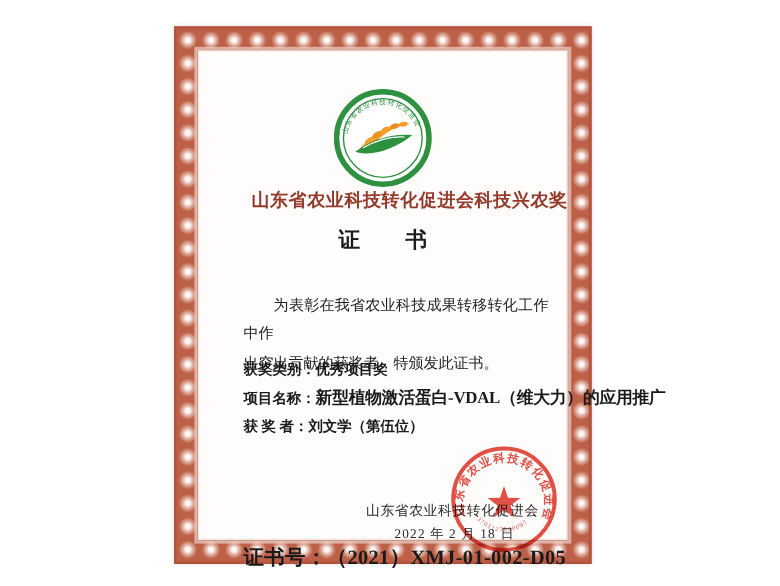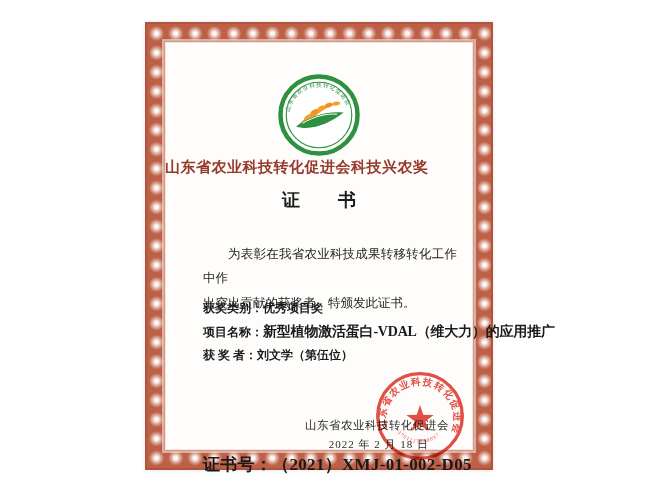--- a/index.html
+++ b/index.html
@@ -31,21 +31,21 @@
     box-shadow:0 0 0 2px rgba(255,255,255,.5), inset 0 0 0 1px rgba(207,154,134,.25);
   }
   
   .logo{
     position:absolute;left:50%;top:32px;transform:translateX(-50%);
     width:82px;height:82px;
   }
   
   .title{
     position:absolute;left:0;right:0;top:116px;
-    text-align:left;font-size:15px;font-weight:bold;
+    text-align:right;font-size:15px;font-weight:bold;
     color:#953a2b;letter-spacing:.5px;
   }
   .cert-word{
     position:absolute;left:0;right:0;top:146px;
     text-align:center;font-size:18px;font-weight:bold;color:#1c1c1c;
     letter-spacing:10px;text-indent:10px;
   }
   
   .body-text{
     position:absolute;left:38px;right:16px;top:200px;

